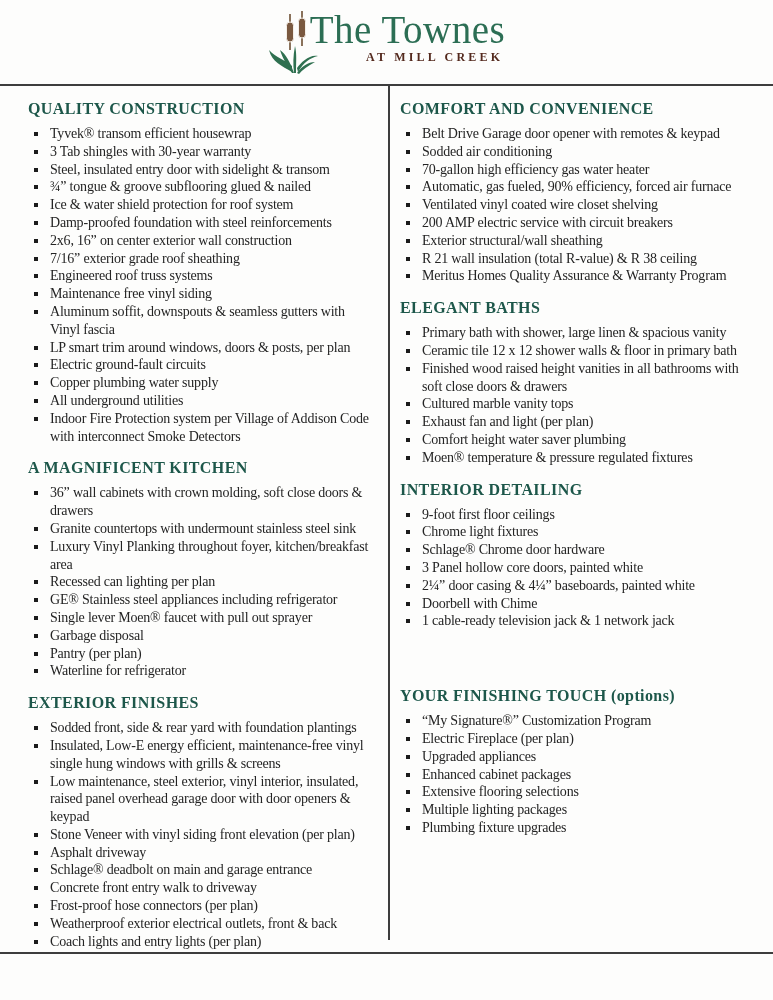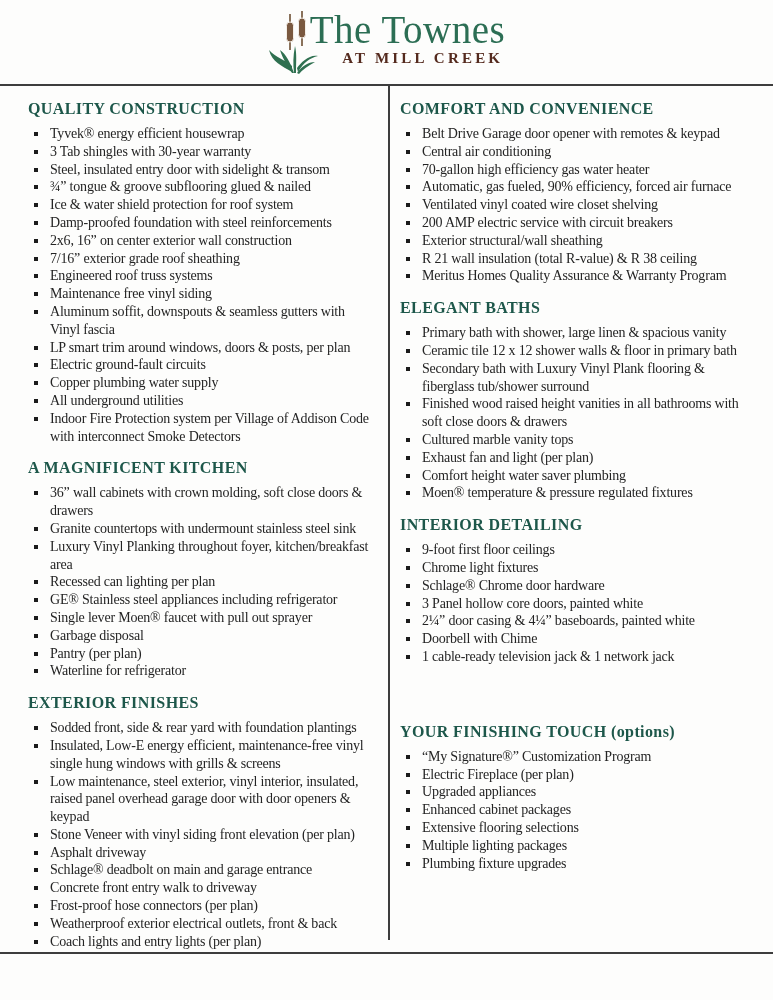--- a/index.html
+++ b/index.html
@@ -44,21 +44,21 @@
   .logo-textblock{display:flex;flex-direction:column;}
   .logo-title{
     color:var(--logo-green);
     font-size:39px;
     line-height:44px;
     letter-spacing:0.5px;
     white-space:nowrap;
   }
   .logo-subtitle{
     color:var(--subtitle-brown);
-    font-size:15px;
+    font-size:12px;
     font-weight:bold;
     letter-spacing:3.2px;
     text-align:right;
     margin-top:-2px;
     padding-right:2px;
     white-space:nowrap;
   }
   
   .top-rule{
     position:absolute;left:0;top:84px;
@@ -153,21 +153,21 @@
       </div>
     </div>
   </header>
 
   <div class="top-rule"></div>
 
   <main class="columns">
     <section class="col col-left" id="col-left">
         <h2 class="section-title">QUALITY CONSTRUCTION</h2>
         <ul class="feature-list">
-          <li class="feature-item"><span class="bullet"></span><span>Tyvek® energy efficient housewrap</span></li>
+          <li class="feature-item"><span class="bullet"></span><span>Tyvek® transom efficient housewrap</span></li>
           <li class="feature-item"><span class="bullet"></span><span>3 Tab shingles with 30-year warranty</span></li>
           <li class="feature-item"><span class="bullet"></span><span>Steel, insulated entry door with sidelight &amp; transom</span></li>
           <li class="feature-item"><span class="bullet"></span><span>¾” tongue &amp; groove subflooring glued &amp; nailed</span></li>
           <li class="feature-item"><span class="bullet"></span><span>Ice &amp; water shield protection for roof system</span></li>
           <li class="feature-item"><span class="bullet"></span><span>Damp-proofed foundation with steel reinforcements</span></li>
           <li class="feature-item"><span class="bullet"></span><span>2x6, 16” on center exterior wall construction</span></li>
           <li class="feature-item"><span class="bullet"></span><span>7/16” exterior grade roof sheathing</span></li>
           <li class="feature-item"><span class="bullet"></span><span>Engineered roof truss systems</span></li>
           <li class="feature-item"><span class="bullet"></span><span>Maintenance free vinyl siding</span></li>
           <li class="feature-item"><span class="bullet"></span><span>Aluminum soffit, downspouts &amp; seamless gutters with Vinyl fascia</span></li>
@@ -201,34 +201,33 @@
           <li class="feature-item"><span class="bullet"></span><span>Frost-proof hose connectors (per plan)</span></li>
           <li class="feature-item"><span class="bullet"></span><span>Weatherproof exterior electrical outlets, front &amp; back</span></li>
           <li class="feature-item"><span class="bullet"></span><span>Coach lights and entry lights (per plan)</span></li>
         </ul>
       </section>
     <div class="v-divider"></div>
     <section class="col col-right" id="col-right">
         <h2 class="section-title">COMFORT AND CONVENIENCE</h2>
         <ul class="feature-list">
           <li class="feature-item"><span class="bullet"></span><span>Belt Drive Garage door opener with remotes &amp; keypad</span></li>
-          <li class="feature-item"><span class="bullet"></span><span>Central air conditioning</span></li>
+          <li class="feature-item"><span class="bullet"></span><span>Sodded air conditioning</span></li>
           <li class="feature-item"><span class="bullet"></span><span>70-gallon high efficiency gas water heater</span></li>
           <li class="feature-item"><span class="bullet"></span><span>Automatic, gas fueled, 90% efficiency, forced air furnace</span></li>
           <li class="feature-item"><span class="bullet"></span><span>Ventilated vinyl coated wire closet shelving</span></li>
           <li class="feature-item"><span class="bullet"></span><span>200 AMP electric service with circuit breakers</span></li>
           <li class="feature-item"><span class="bullet"></span><span>Exterior structural/wall sheathing</span></li>
           <li class="feature-item"><span class="bullet"></span><span>R 21 wall insulation (total R-value) &amp; R 38 ceiling</span></li>
           <li class="feature-item"><span class="bullet"></span><span>Meritus Homes Quality Assurance &amp; Warranty Program</span></li>
         </ul>
         <h2 class="section-title">ELEGANT BATHS</h2>
         <ul class="feature-list">
           <li class="feature-item"><span class="bullet"></span><span>Primary bath with shower, large linen &amp; spacious vanity</span></li>
           <li class="feature-item"><span class="bullet"></span><span>Ceramic tile 12 x 12 shower walls &amp; floor in primary bath</span></li>
-          <li class="feature-item"><span class="bullet"></span><span>Secondary bath with Luxury Vinyl Plank flooring &amp; fiberglass tub/shower surround</span></li>
           <li class="feature-item"><span class="bullet"></span><span>Finished wood raised height vanities in all bathrooms with soft close doors &amp; drawers</span></li>
           <li class="feature-item"><span class="bullet"></span><span>Cultured marble vanity tops</span></li>
           <li class="feature-item"><span class="bullet"></span><span>Exhaust fan and light (per plan)</span></li>
           <li class="feature-item"><span class="bullet"></span><span>Comfort height water saver plumbing</span></li>
           <li class="feature-item"><span class="bullet"></span><span>Moen® temperature &amp; pressure regulated fixtures</span></li>
         </ul>
         <h2 class="section-title">INTERIOR DETAILING</h2>
         <ul class="feature-list">
           <li class="feature-item"><span class="bullet"></span><span>9-foot first floor ceilings</span></li>
           <li class="feature-item"><span class="bullet"></span><span>Chrome light fixtures</span></li>

